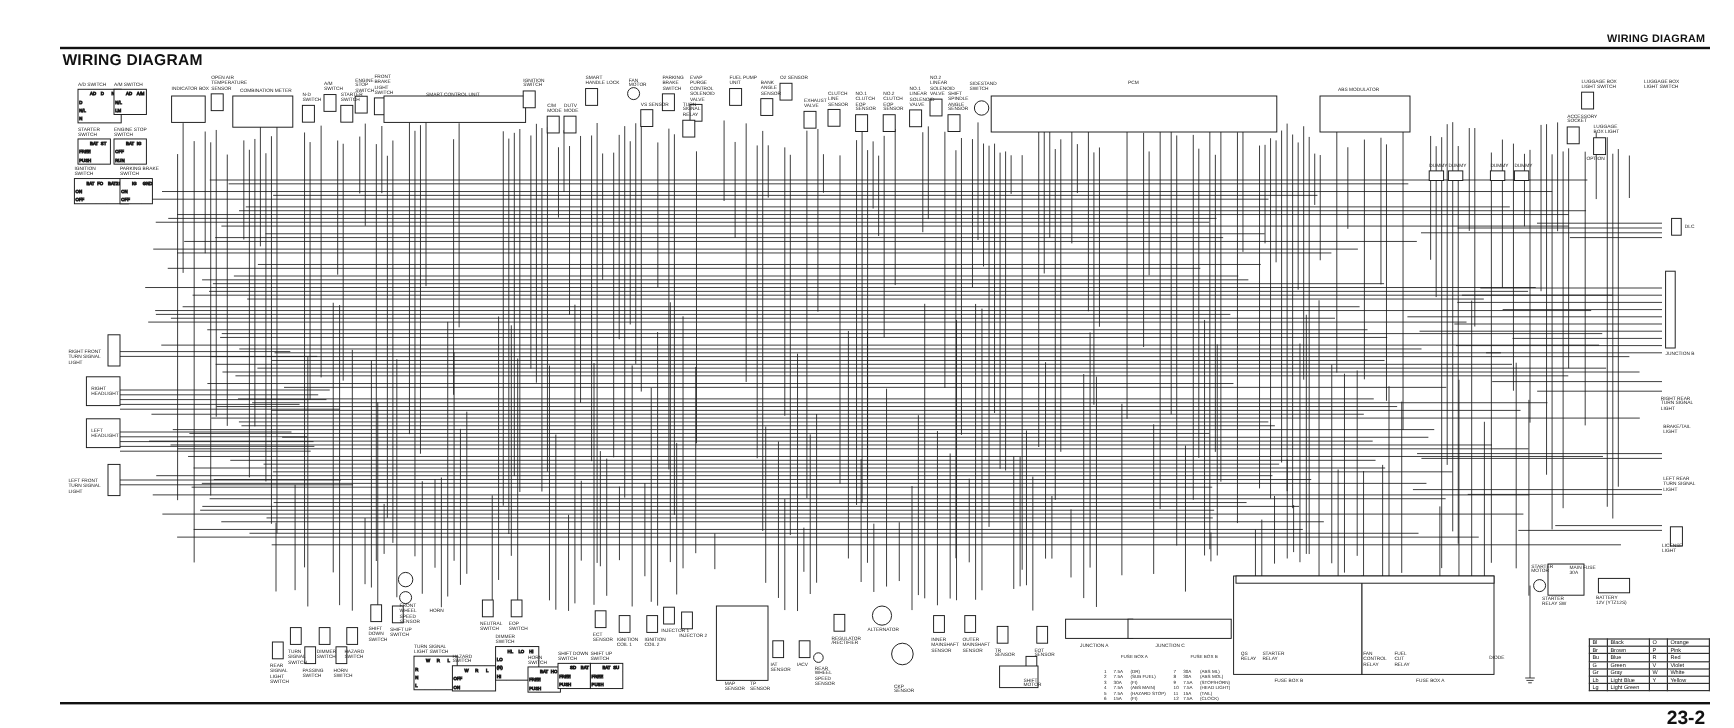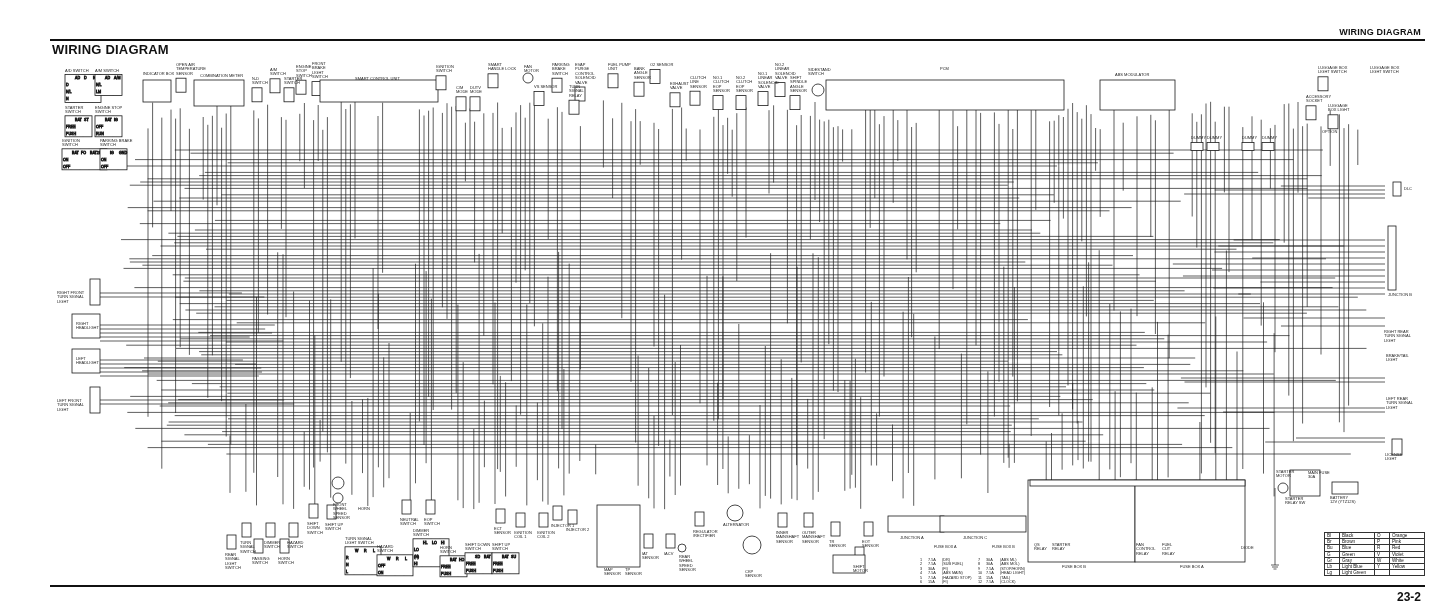--- a/index.html
+++ b/index.html
@@ -2,21 +2,21 @@
 <html><head>
 <meta charset="utf-8">
 <style>
   html, body { margin:0; padding:0; background:#ffffff; }
   body { width:1445px; height:607px; position:relative; overflow:hidden;
          font-family:"Liberation Sans", sans-serif; color:#111; }
   .hdr-right { position:absolute; top:27px; right:24px; font-size:9px; font-weight:bold; letter-spacing:0.2px; }
   .top-rule { position:absolute; top:39px; left:50px; right:20px; height:2px; background:#111; }
   .title { position:absolute; top:42px; left:52px; font-size:13px; font-weight:bold; letter-spacing:0.2px; }
   .bottom-rule { position:absolute; top:585px; left:50px; right:20px; height:2px; background:#111; }
-  .page-no { position:absolute; top:590px; right:24px; font-size:12px; font-weight:bold; }
+  .page-no { position:absolute; top:590px; right:24px; font-size:16px; font-weight:bold; }
   svg#diagram { position:absolute; left:0; top:0; }
   svg text { font-family:"Liberation Sans", sans-serif; font-size:3.6px; fill:#222; }
   .lbl { position:absolute; font-size:4px; line-height:4.4px; text-transform:uppercase; color:#222; white-space:pre; }
   .legend { position:absolute; left:1324px; top:532px; border-collapse:collapse; font-size:4.6px; }
   .legend td { border:0.8px solid #333; padding:0 2px; height:5.2px; line-height:5px; }
   .legend td.c { width:10px; }
   .legend td.n { width:30px; }
   .fuselist { position:absolute; font-size:3.8px; line-height:4.4px; white-space:pre; color:#222; }
 </style>
 </head>

